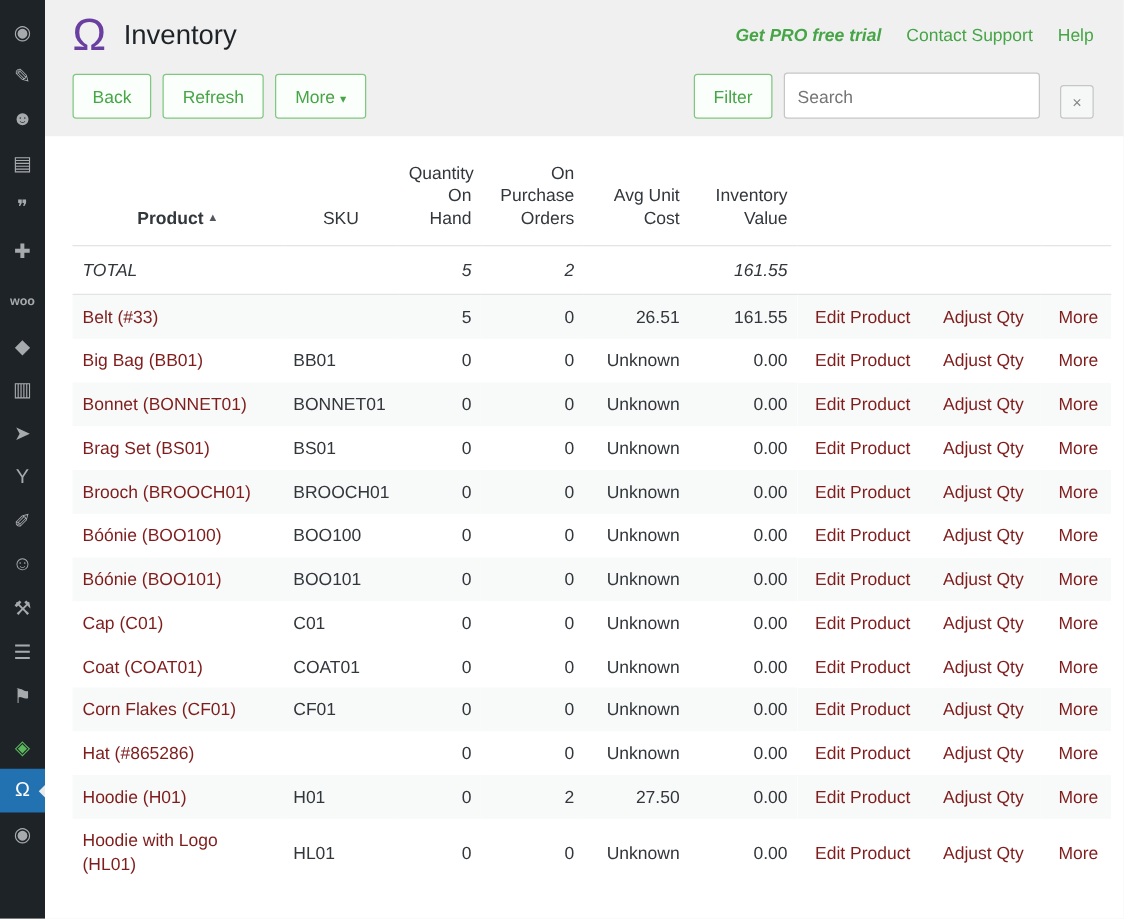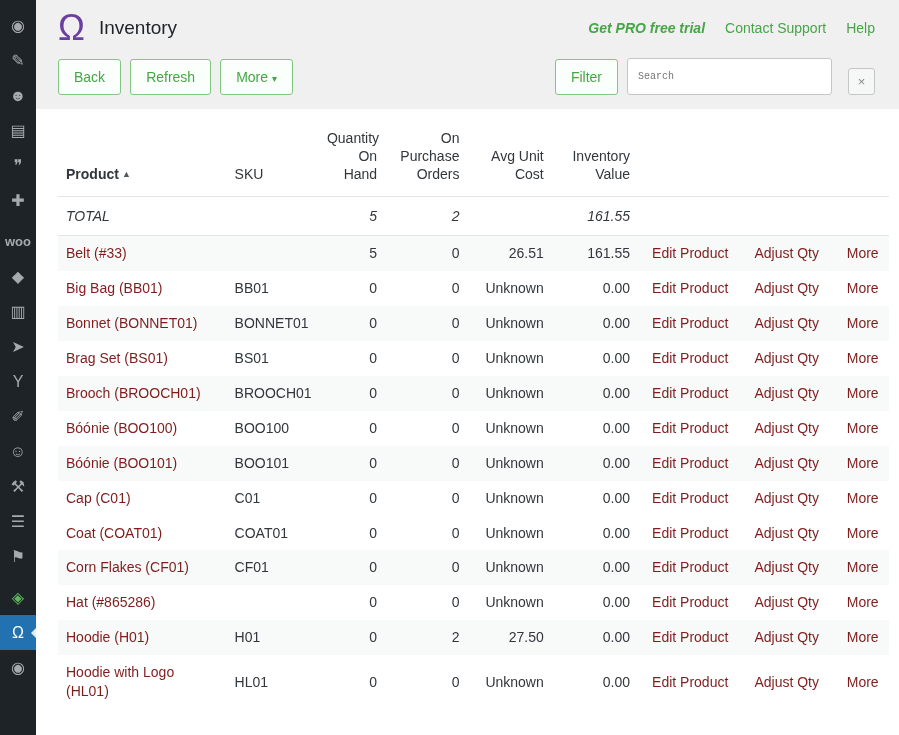--- a/index.html
+++ b/index.html
@@ -12,56 +12,56 @@
     font-size: 14px;
     color: #32373c;
   }
 
   
   .sidebar { width: 36px; flex: 0 0 36px; background: #1d2327; padding-top: 8px; display: flex; flex-direction: column; }
   .sb-item { height: 35px; display: flex; align-items: center; justify-content: center; color: #a7aaad; cursor: pointer; position: relative; font-size: 16px; flex: 0 0 auto; }
   .sb-item.gap { margin-top: 6px; }
   .sb-item.active { background: #2271b1; color: #fff; }
   .sb-item.active::after { content: ""; position: absolute; right: 0; top: 50%; transform: translateY(-50%); border: 5px solid transparent; border-right-color: #e8eaec; }
-  .sb-glyph.small { font-size: 13px; font-weight: bold; }
+  .sb-glyph.small { font-size: 10px; font-weight: bold; }
 
   
   .main { flex: 1; display: flex; flex-direction: column; min-width: 0; }
 
   .topbar { display: flex; align-items: center; padding: 10px 24px 2px 22px; }
   .logo { color: #6b3fa0; font-size: 36px; line-height: 1; margin-right: 14px; }
-  .page-title { font-size: 19px; font-weight: 400; color: #1d2327; }
+  .page-title { font-size: 22px; font-weight: 400; color: #1d2327; }
   .top-links { margin-left: auto; display: flex; gap: 20px; align-items: center; }
   .top-links a { color: #46a546; text-decoration: none; cursor: pointer; }
   .top-links a.pro { font-weight: bold; font-style: italic; }
 
   .toolbar { display: flex; align-items: flex-end; padding: 10px 24px 14px 22px; gap: 9px; }
   .btn {
     background: #fbfffb; border: 1px solid #80c780; color: #46a546;
     border-radius: 3px; padding: 8px 15px; font-size: 14px;
     font-family: "Liberation Sans", sans-serif; cursor: pointer; line-height: 1.3;
   }
   .btn .caret { font-size: 10px; margin-left: 4px; }
   .btn-filter { margin-left: auto; }
   .search-input {
     width: 205px; height: 37px; border: 1px solid #c6c6c6; border-radius: 3px;
-    padding: 0 10px; font-size: 10px; color: #444; background: #fff;
-    font-family: Liberation Mono, monospace;
+    padding: 0 10px; font-size: 14px; color: #444; background: #fff;
+    font-family: Liberation Sans, sans-serif;
   }
   .clear-btn {
     width: 27px; height: 27px; margin-left: 7px; background: #f6f7f7;
     border: 1px solid #c6c6c6; border-radius: 3px; color: #888; font-size: 13px;
     cursor: pointer; line-height: 1;
   }
 
   
   .card { background: #fff; flex: 1; padding: 0 10px 0 22px; overflow: hidden; }
   table { width: 100%; border-collapse: collapse; font-size: 14px; color: #32373c; table-layout: fixed; }
   thead th {
-    vertical-align: bottom; text-align: left; font-weight: 400;
+    vertical-align: bottom; text-align: center; font-weight: 400;
     padding: 20px 8px 12px 8px; border-bottom: 1px solid #e2e4e7; line-height: 1.3;
   }
   th.bold { font-weight: 700; }
   th.num, td.num { text-align: right; }
   .sort-arrow { font-size: 9px; color: #50575e; margin-left: 3px; vertical-align: 2px; }
   tbody td { padding: 8px; line-height: 1.35; }
   tr.total td { font-style: italic; border-bottom: 1px solid #e2e4e7; padding: 10px 8px; background: #fff; }
   tbody tr.alt { background: #f8f9f9; }
   td.act { padding-left: 14px; white-space: nowrap; overflow: hidden; }
   a.glink { color: #7f1d1d; text-decoration: none; cursor: pointer; }

